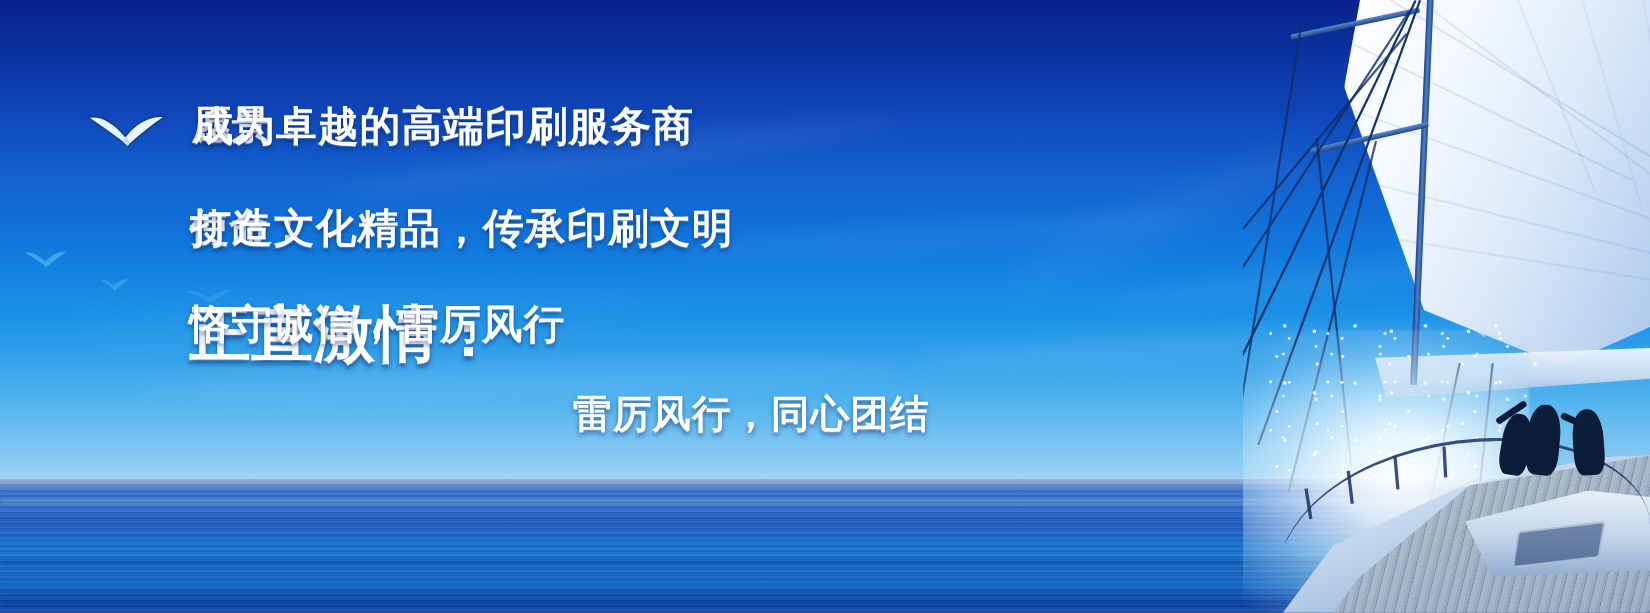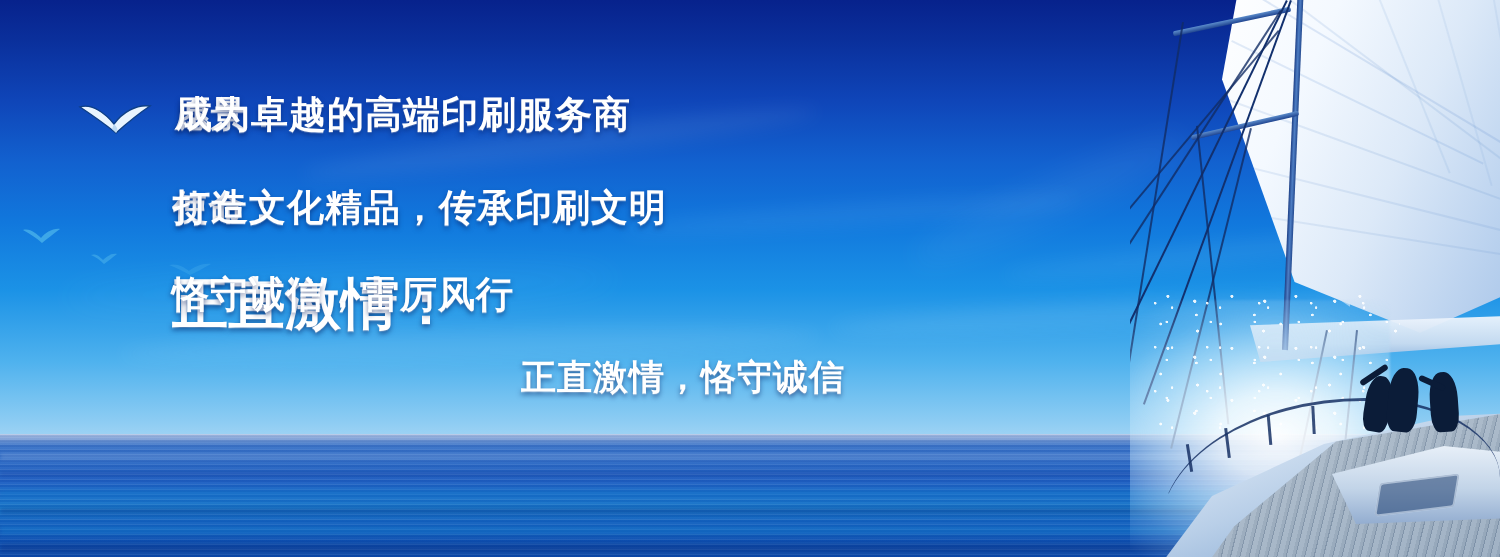--- a/index.html
+++ b/index.html
@@ -295,17 +295,17 @@
       <span class="line body">打造文化精品，传承印刷文明</span>
     </div>
 
     <div class="row row-3">
       <span class="line label-big">正直激情：</span>
       <span class="gap-sm"></span>
       <span class="line body">恪守诚信，雷厉风行</span>
     </div>
 
     <div class="row row-4">
-      <span class="line body-small">正直激情，恪守诚信</span>
+      <span class="line body-small">雷厉风行，同心团结</span>
     </div>
 
   </div>
 </div>
 
 </body></html>

